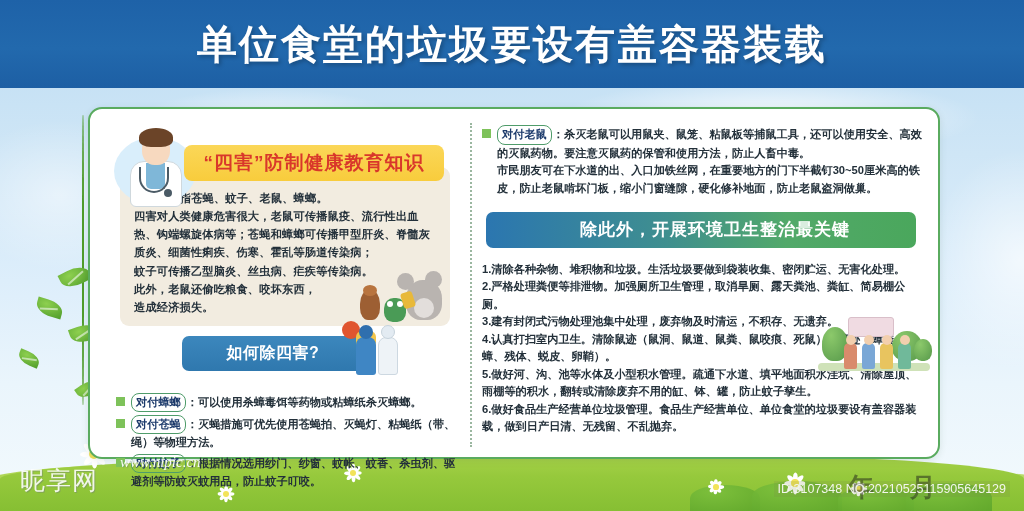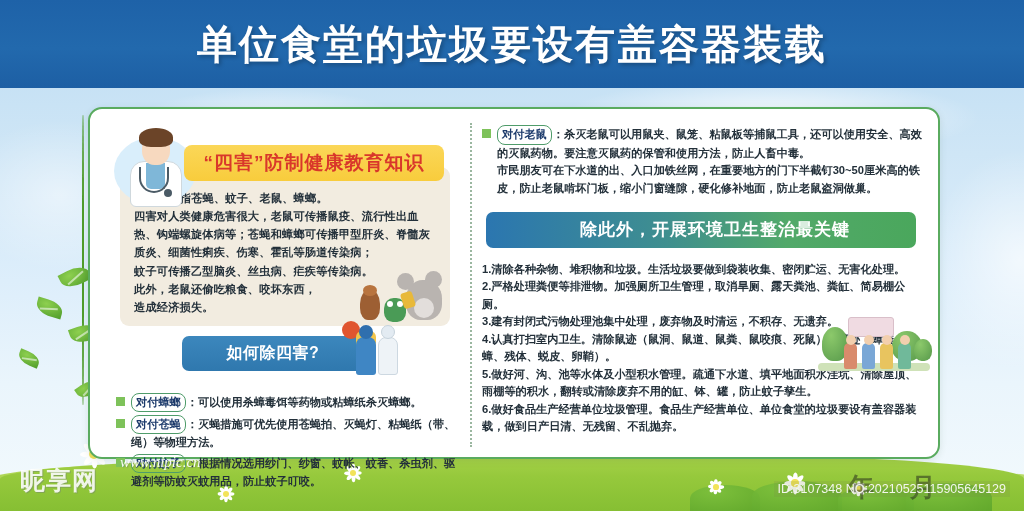--- a/index.html
+++ b/index.html
@@ -456,21 +456,21 @@
   
   .watermark {
     position: absolute;
     left: 20px; bottom: 14px;
     display: flex;
     align-items: center;
     z-index: 9;
   }
   .wm-logo {
     font-size: 25px;
-    font-weight: bold;
+    font-weight: normal;
     color: rgba(255,255,255,0.88);
     letter-spacing: 1px;
     text-shadow: 1px 1px 0 rgba(120,140,110,0.55);
     font-family: "DejaVu Sans", sans-serif;
     margin-top: 36px;
   }
   .wm-url {
     margin-left: 22px;
     font-size: 15px;
     font-style: italic;

